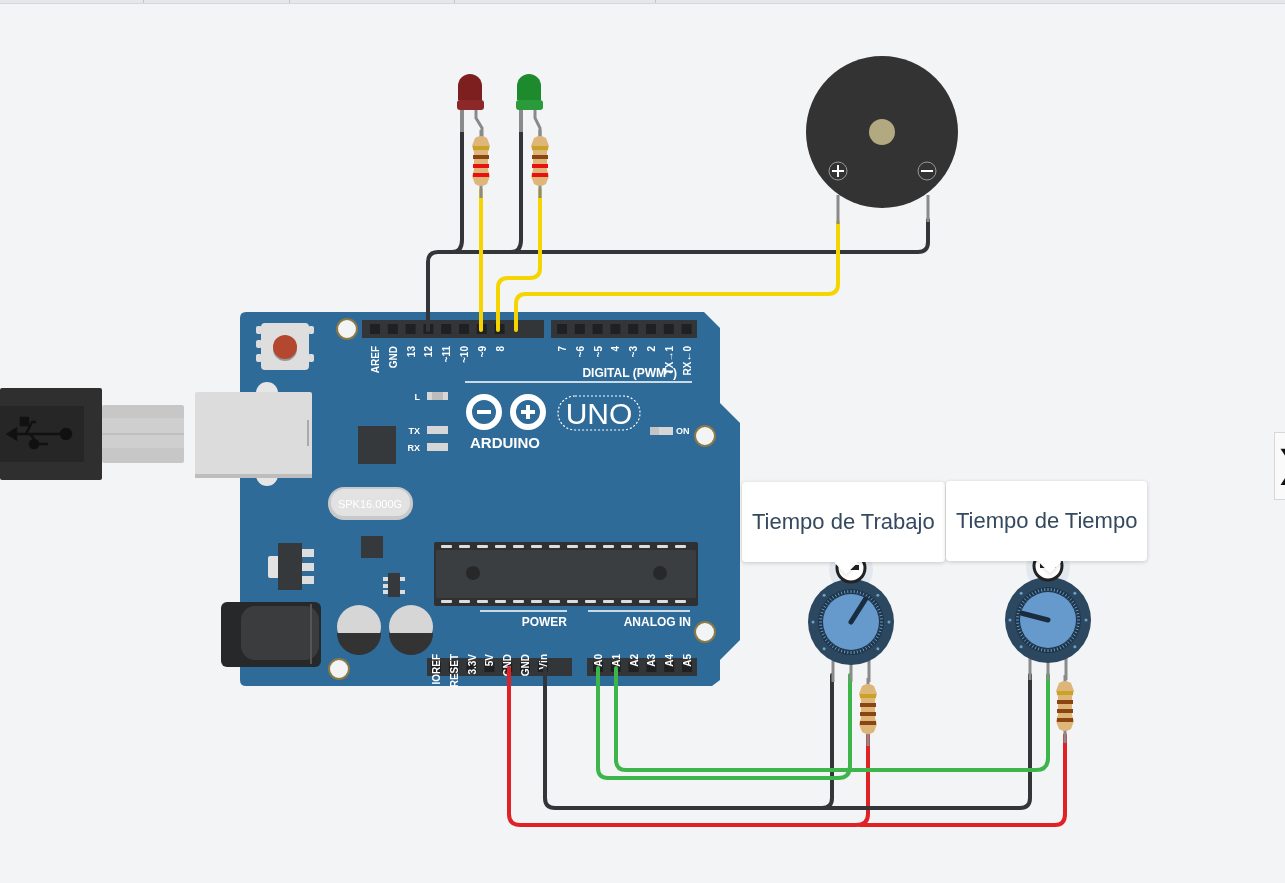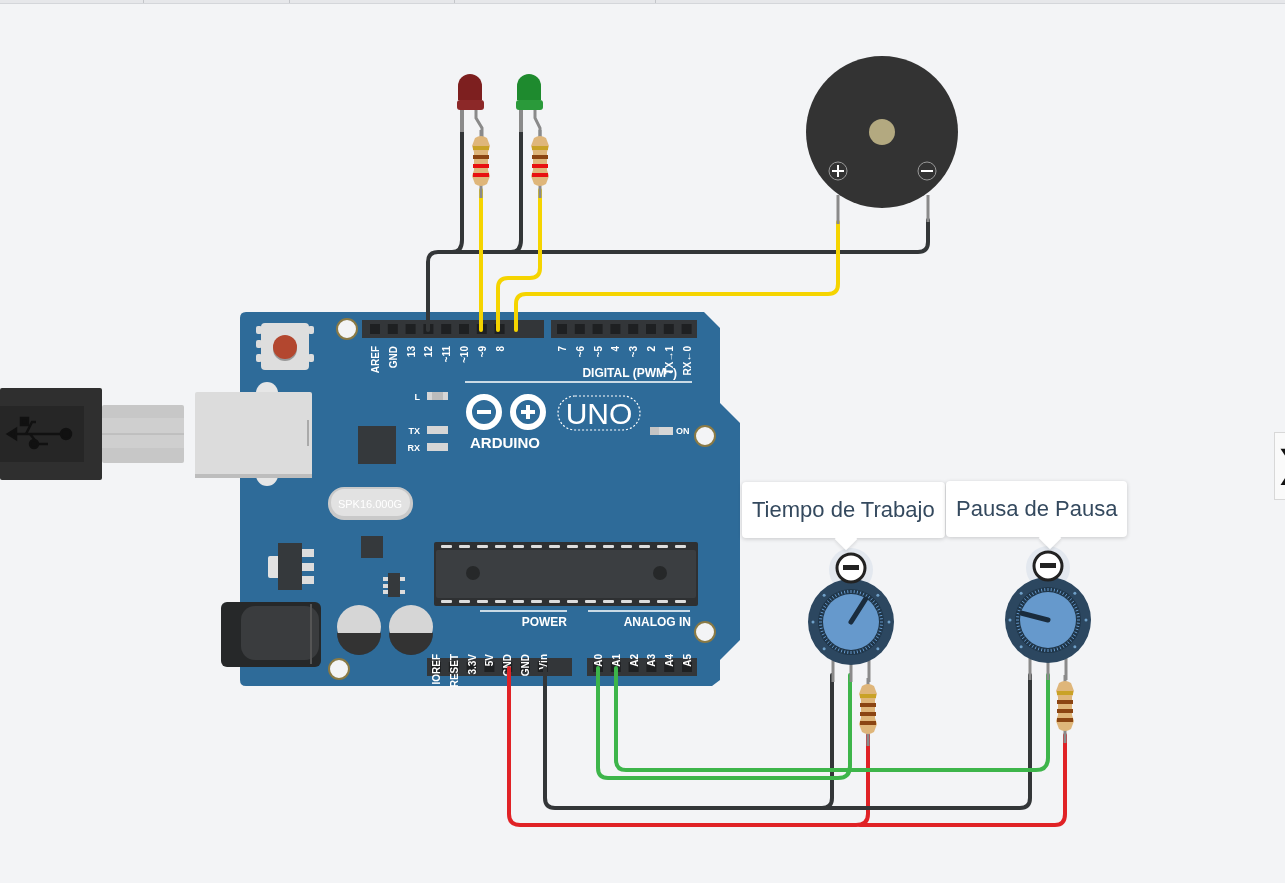--- a/index.html
+++ b/index.html
@@ -1,21 +1,21 @@
 <!DOCTYPE html>
 <html><head>
 <meta charset="utf-8">
 <style>
   html,body{margin:0;padding:0;}
   body{width:1285px;height:883px;background:#f3f4f6;position:relative;overflow:hidden;font-family:"Liberation Sans",sans-serif;}
   .topbar{position:absolute;left:0;top:0;width:1285px;height:3px;background:#e6e7ea;border-bottom:1px solid #d4d6da;}
   .topbar .sep{position:absolute;top:0;width:1px;height:3px;background:#c4c6ca;}
   #canvas{position:absolute;left:0;top:0;}
   .lbl{font-family:"Liberation Sans",sans-serif;fill:#fff;font-weight:bold;}
-  .tooltip{position:absolute;background:#fff;border-radius:4px;box-shadow:0 1px 4px rgba(0,0,0,0.18);color:#34495e;font-size:22px;font-family:"Liberation Sans",sans-serif;padding:0 10px;height:56px;line-height:56px;white-space:nowrap;}
+  .tooltip{position:absolute;background:#fff;border-radius:4px;box-shadow:0 1px 4px rgba(0,0,0,0.18);color:#34495e;font-size:22px;font-family:"Liberation Sans",sans-serif;padding:12px 10px;height:56px;line-height:56px;white-space:nowrap;}
   .tooltip:after{content:"";position:absolute;left:96px;bottom:-9px;width:16px;height:16px;background:#fff;transform:rotate(45deg);box-shadow:2px 2px 3px rgba(0,0,0,0.08);}
   .side-tab{position:absolute;left:1274px;top:432px;width:14px;height:66px;background:#fafafa;border:1px solid #d8d8d8;border-right:none;color:#111;font-size:36px;line-height:62px;text-align:left;overflow:hidden;font-family:"DejaVu Sans",sans-serif;}
 </style>
 </head>
 <body>
 
 <div class="topbar">
   <div class="sep" style="left:143px"></div>
   <div class="sep" style="left:289px"></div>
   <div class="sep" style="left:454px"></div>
@@ -479,15 +479,15 @@
         <line x1="1048" y1="620" x2="1021.848254649527" y2="613.2853730465489" stroke="#1a2c3d" stroke-width="5" stroke-linecap="round"></line>
         <g>
           <circle cx="1048" cy="566" r="14" fill="#fff" stroke="#222" stroke-width="3"></circle>
           <rect x="1040" y="563" width="16" height="5" fill="#222"></rect>
         </g>
       </g>
     </g>
 </svg>
 
 <div class="tooltip" style="left:742px;top:482px;"><span>Tiempo de Trabajo</span></div>
-<div class="tooltip" style="left:946px;top:481px;"><span>Pausa de Pausa</span></div>
+<div class="tooltip" style="left:946px;top:481px;"><span>Tiempo de Tiempo</span></div>
 
 <div class="side-tab"><span>❯</span></div>
 
 </body></html>

